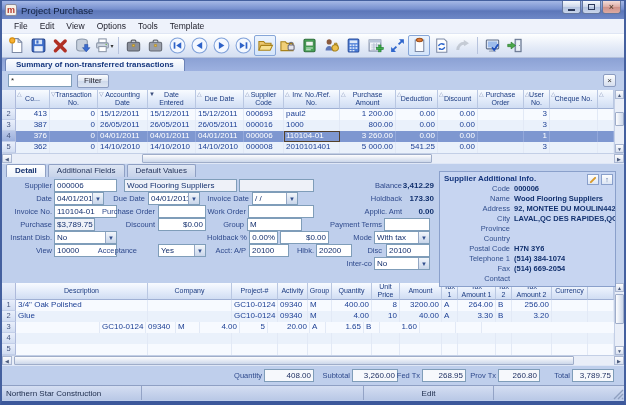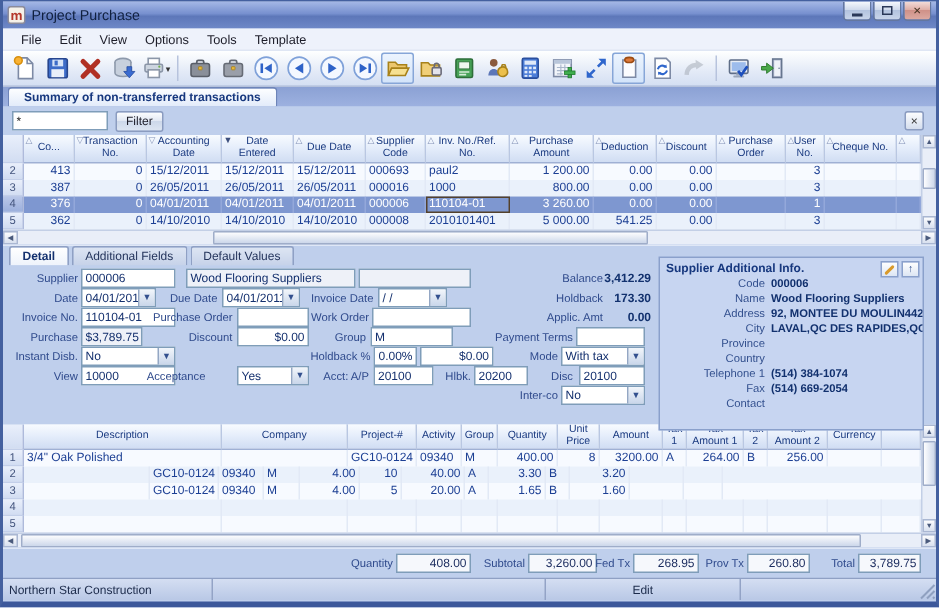--- a/index.html
+++ b/index.html
@@ -554,20 +554,24 @@
           </div>
           <div class="sp-row">
             <span class="sp-l">Province</span>
             <span class="sp-v"></span>
           </div>
           <div class="sp-row">
             <span class="sp-l">Country</span>
             <span class="sp-v"></span>
           </div>
           <div class="sp-row">
+            <span class="sp-l">Postal Code</span>
+            <span class="sp-v">H7N 3Y6</span>
+          </div>
+          <div class="sp-row">
             <span class="sp-l">Telephone 1</span>
             <span class="sp-v">(514) 384-1074</span>
           </div>
           <div class="sp-row">
             <span class="sp-l">Fax</span>
             <span class="sp-v">(514) 669-2054</span>
           </div>
           <div class="sp-row">
             <span class="sp-l">Contact</span>
             <span class="sp-v"></span>
@@ -612,20 +616,21 @@
           <div class="g-c r" style="width: 42px;">3200.00</div>
           <div class="g-c" style="width: 16px;">A</div>
           <div class="g-c r" style="width: 38px;">264.00</div>
           <div class="g-c" style="width: 16px;">B</div>
           <div class="g-c r" style="width: 40px;">256.00</div>
           <div class="g-c" style="width: 36px;"></div>
           <div class="g-c" style="width: 26px;"></div>
         </div>
         <div class="g-row alt">
           <div class="g-gut">2</div>
+          <div class="g-c" style="width: 132px;">Glue</div>
           <div class="g-c" style="width: 84px;"></div>
           <div class="g-c" style="width: 46px;">GC10-0124</div>
           <div class="g-c" style="width: 30px;">09340</div>
           <div class="g-c" style="width: 24px;">M</div>
           <div class="g-c r" style="width: 40px;">4.00</div>
           <div class="g-c r" style="width: 28px;">10</div>
           <div class="g-c r" style="width: 42px;">40.00</div>
           <div class="g-c" style="width: 16px;">A</div>
           <div class="g-c r" style="width: 38px;">3.30</div>
           <div class="g-c" style="width: 16px;">B</div>

